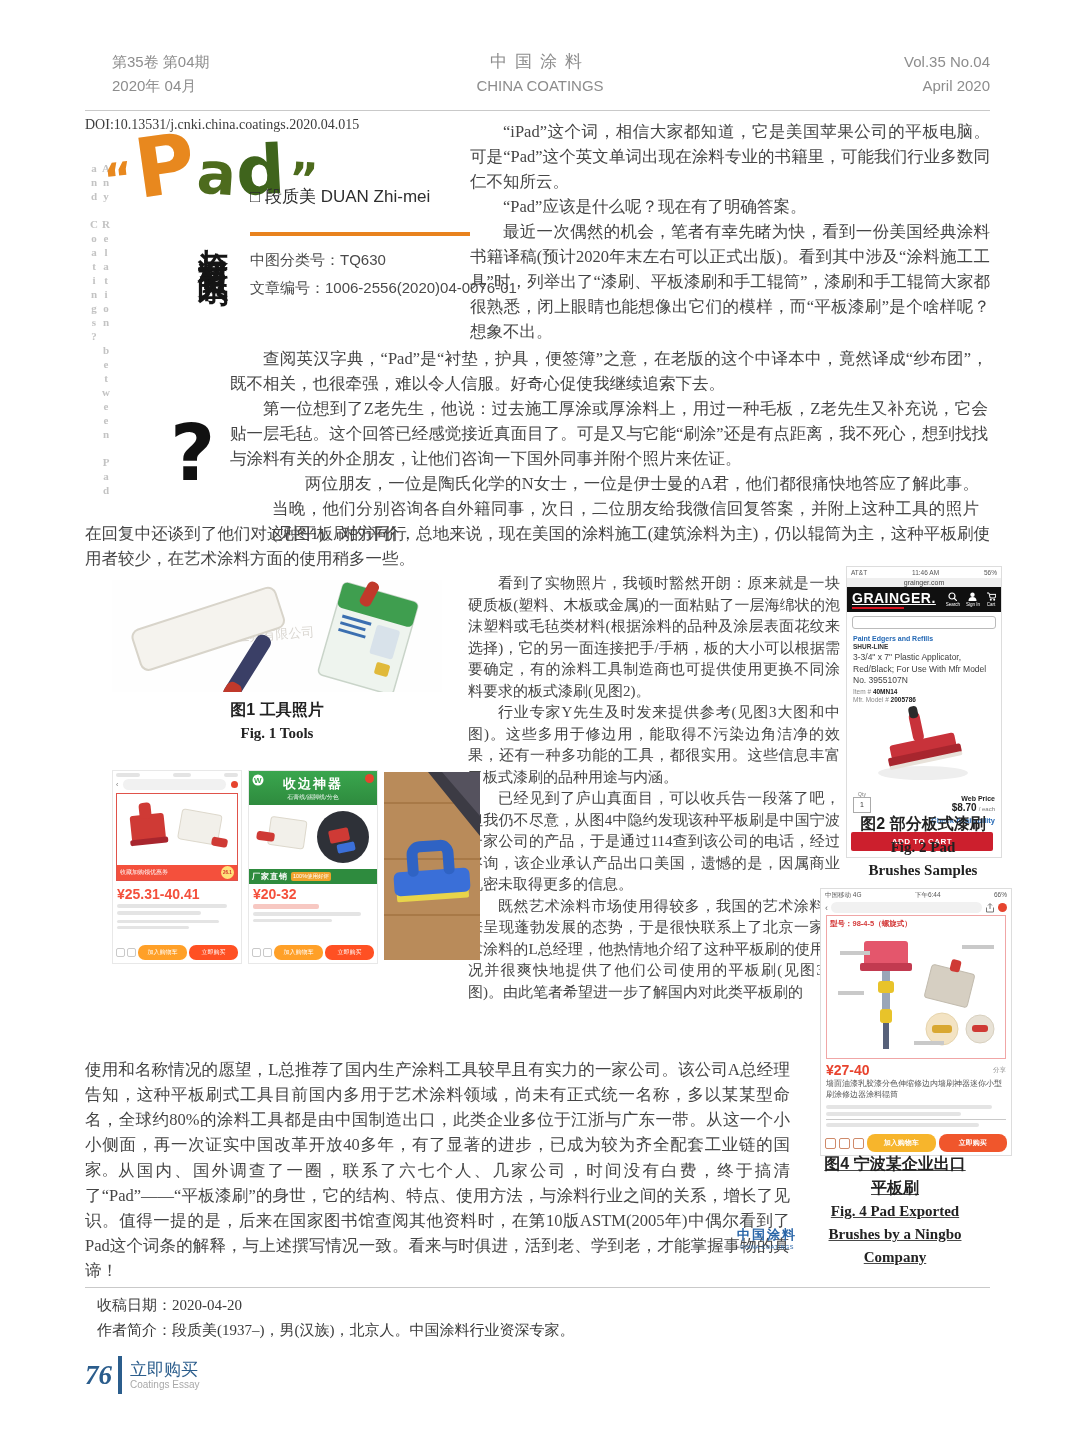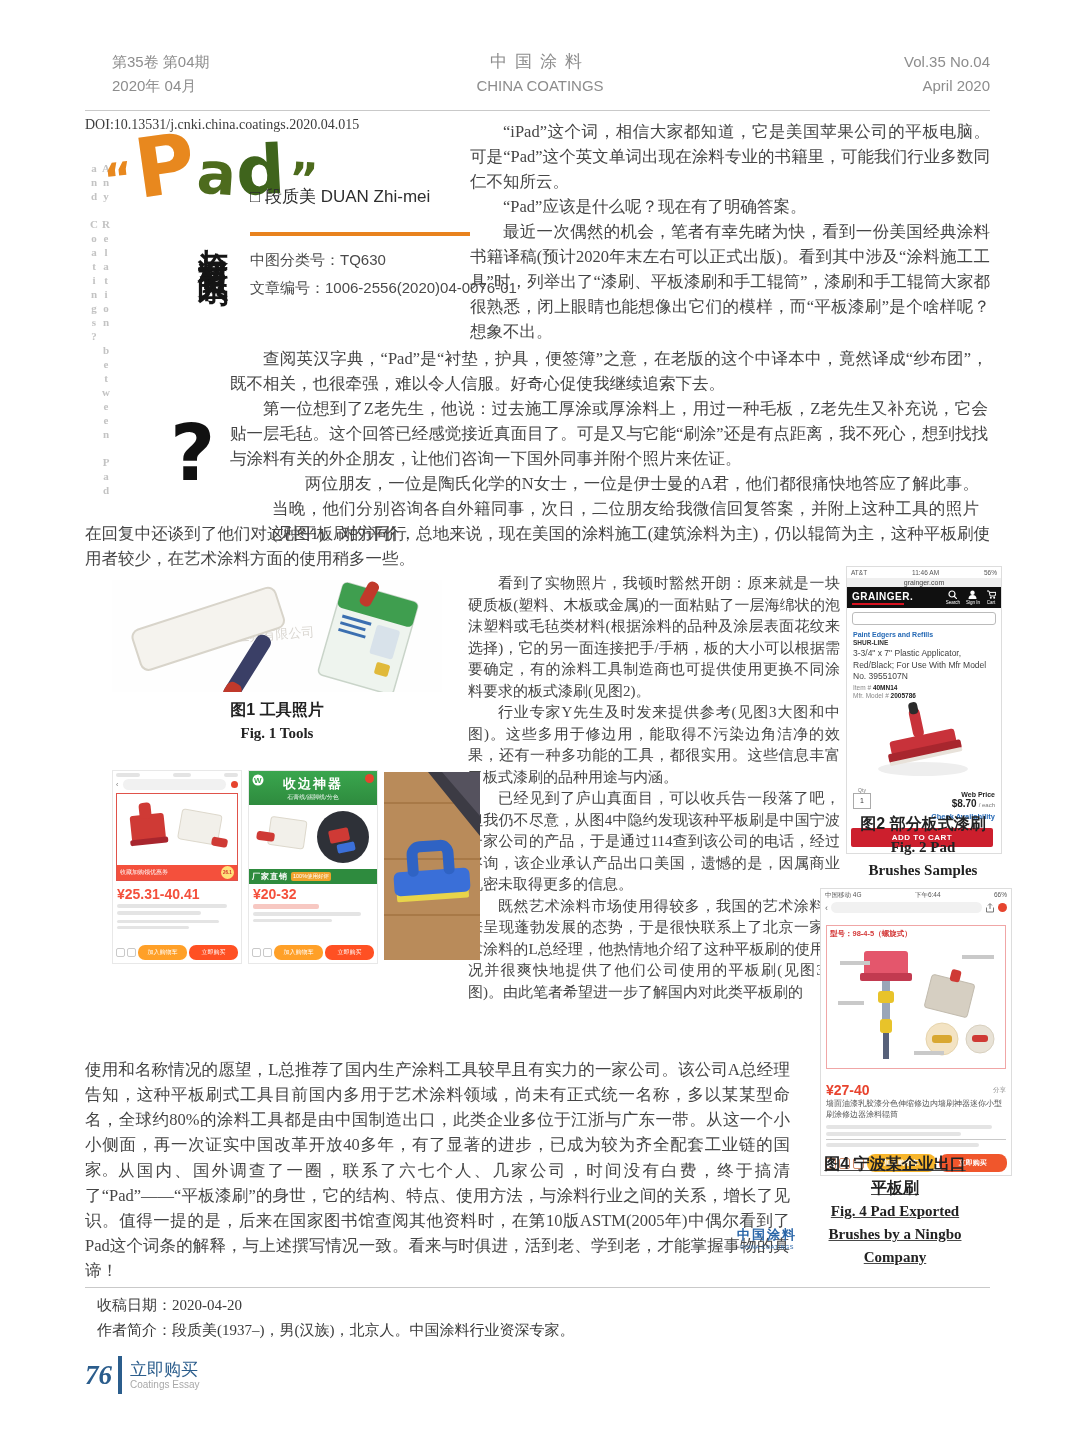--- a/index.html
+++ b/index.html
@@ -37,21 +37,21 @@
   .capen{font-weight:bold;font-size:15px;color:#222;text-align:center;line-height:23px;}
   
   .figbox{background:#fff;}
   
   .phone{background:#fff;border:1px solid #ddd;font-family:"Liberation Sans","DejaVu Sans",sans-serif;}
   .statusr{display:flex;justify-content:space-between;padding:2px 4px;font-size:6.5px;color:#555;}
   .bar{background:#e4e4e4;height:4px;border-radius:2px;}
   
   .f2url{background:#efefef;text-align:center;font-size:7px;color:#444;padding:1px 0;}
   .f2head{background:#101010;display:flex;align-items:center;justify-content:space-between;padding:3px 5px;}
-  .f2logo{color:#fff;font-weight:bold;font-size:10px;letter-spacing:.5px;}
+  .f2logo{color:#fff;font-weight:bold;font-size:14px;letter-spacing:.5px;text-decoration:underline;}
   .f2red{height:2px;width:52px;background:#d6121f;margin-top:1px;}
   .f2ic{display:flex;gap:6px;}
   .f2ic .ics{display:flex;flex-direction:column;align-items:center;color:#fff;font-size:4.5px;gap:1px;}
   .f2search{border:1px solid #bbb;border-radius:3px;height:11px;margin:4px 5px;}
   .f2b{padding:2px 6px;}
   .blue{color:#2569b5;}
   .f2link{font-size:7px;font-weight:bold;}
   .f2brand{font-size:6.5px;font-weight:bold;color:#333;margin-top:1px;}
   .f2desc{font-size:8.5px;color:#3f3f3f;line-height:11.5px;margin-top:2px;}
   .f2kv{font-size:6.5px;color:#888;margin-top:1px;}
@@ -78,21 +78,21 @@
          justify-content:space-between;padding:1px 3px;height:13px;}
   .badge261{background:#ffe27a;color:#d2302c;border-radius:50%;width:13px;height:13px;font-size:4.5px;
             display:flex;align-items:center;justify-content:center;font-weight:bold;}
   .t2head{background:linear-gradient(#3aa64e,#2e8b3e);color:#fff;text-align:center;padding:4px 0 3px 0;position:relative;}
   .t2title{font-size:13px;font-weight:bold;letter-spacing:2px;}
   .t2sub{font-size:6px;opacity:.9;}
   .t2banner{background:#2e8b3e;display:flex;align-items:center;gap:3px;padding:2px 3px;}
   .t2b1{color:#fff;font-weight:bold;font-size:8px;letter-spacing:1px;}
   .t2b2{background:#f0a32c;color:#fff;font-size:5.5px;padding:1px 2px;border-radius:2px;}
   
-  .f4card{border:1px solid #f0a6a6;margin:12px 5px;padding:3px;position:relative;}
+  .f4card{border:1px solid #f0a6a6;margin:2px 5px;padding:3px;position:relative;}
   .f4model{color:#d43a3a;font-size:7.5px;font-weight:bold;}
   .f4price{color:#e8432e;font-weight:bold;font-size:14px;padding:1px 5px 0 5px;display:flex;justify-content:space-between;align-items:center;gap:43px;}
   .f4share{font-size:6.5px;color:#888;font-weight:normal;}
   .f4title{font-size:8px;color:#555;line-height:11px;padding:0 5px;}
   .f4rows{padding:2px 5px;}
   .f4bar{display:flex;align-items:center;gap:3px;padding:2px 4px 3px 4px;}
   .f4ic{width:9px;height:9px;border:1px solid #cf8a6a;border-radius:2px;}
   .f4cart{flex:1.2;background:#f7b52c;color:#fff;font-size:7px;text-align:center;border-radius:8px;padding:4px 0;font-weight:bold;}
   .f4buy{flex:1.2;background:#f0562c;color:#fff;font-size:7px;text-align:center;border-radius:8px;padding:4px 0;font-weight:bold;}
   .srchpill{flex:1;background:#f1f1f1;border-radius:8px;height:11px;margin:0 3px;}

